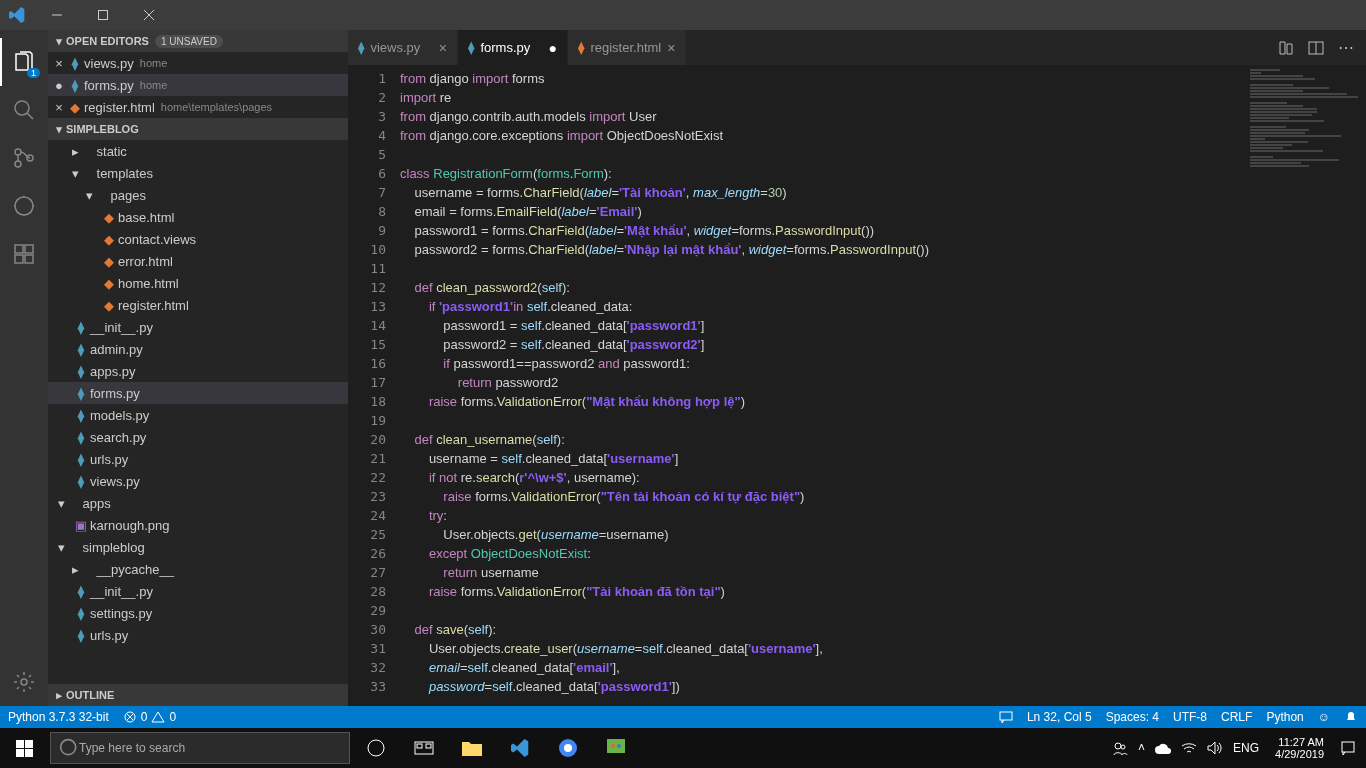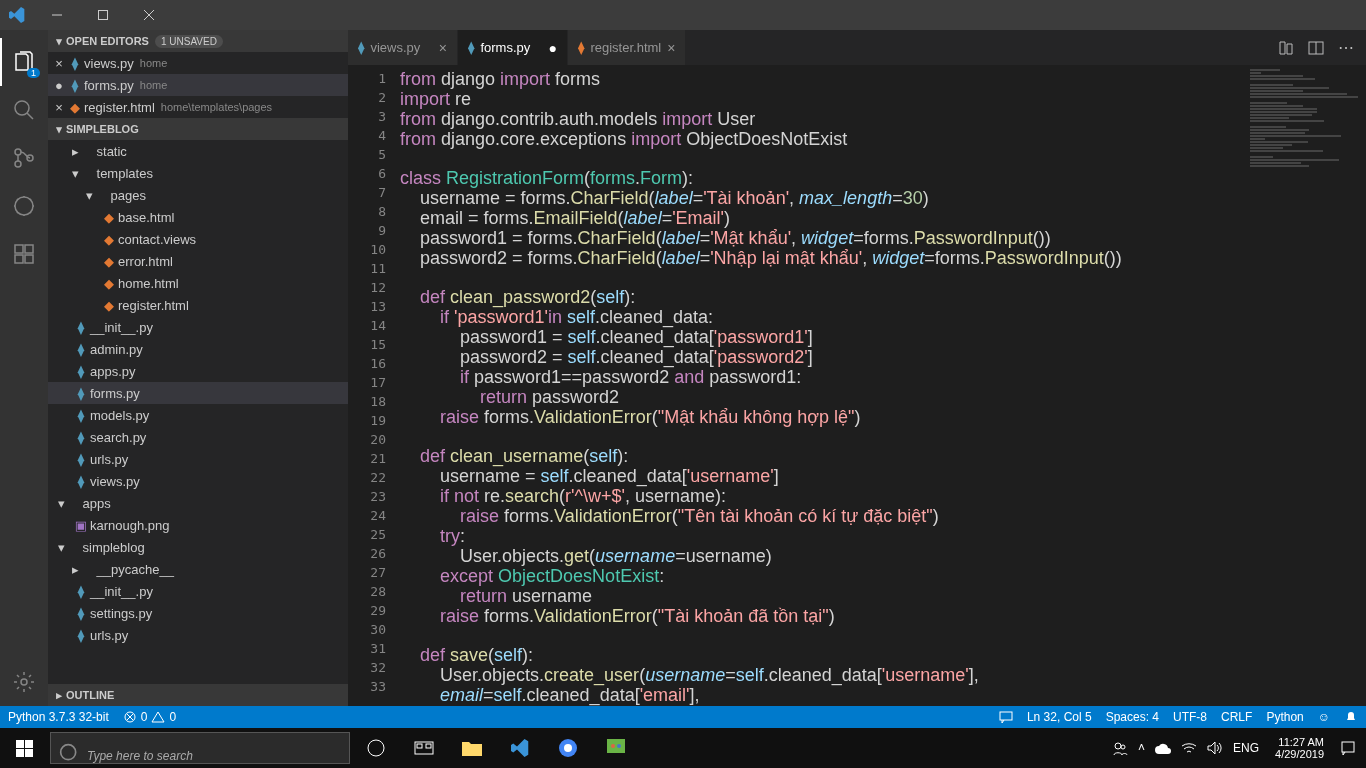--- a/index.html
+++ b/index.html
@@ -32,30 +32,30 @@
 .editor-area { flex:1; display:flex; flex-direction:column; background:#1e1e1e; min-width:0; }
 .tabs { height:35px; background:#252526; display:flex; align-items:stretch; }
 .tab { display:flex; align-items:center; padding:0 10px; gap:6px; background:#2d2d2d; color:#969696; font-size:13px; border-right:1px solid #252526; cursor:pointer; min-width:110px; }
 .tab.active { background:#1e1e1e; color:#fff; }
 .tab .ficon { color:#519aba; }
 .tab .ficon.html { color:#e37933; }
 .tab .close { margin-left:auto; font-size:14px; }
 .tabs .tactions { margin-left:auto; display:flex; align-items:center; gap:14px; padding:0 12px; color:#bbb; }
 .code-wrap { flex:1; display:flex; min-height:0; position:relative; }
 .gutter { width:52px; text-align:right; color:#858585; font-family:Consolas,monospace; font-size:13px; padding:4px 14px 4px 0; line-height:19px; user-select:none; background:#1e1e1e; }
-.code { flex:1; font-family:Consolas,monospace; font-size:18px; line-height:19px; padding:4px 0; white-space:pre; overflow:hidden; color:#d4d4d4; }
+.code { flex:1; font-family:Consolas,monospace; font-size:13px; line-height:19px; padding:4px 0; white-space:pre; overflow:hidden; color:#d4d4d4; }
 .minimap { width:120px; background:#1e1e1e; padding:4px; overflow:hidden; }
 .mm-line { height:2px; background:#444; margin-bottom:1px; }
-.kw { color:#c586c0; } .fn { color:#dcdcaa; } .cls { color:#4ec9b0; } .str { color:#fca5a5; } .num { color:#b5cea8; } .var { color:#9cdcfe;font-style:italic; } .op { color:#d4d4d4; } .self { color:#9cdcfe; }
+.kw { color:#c586c0; } .fn { color:#dcdcaa; } .cls { color:#4ec9b0; } .str { color:#8b5cf6;font-weight:bold; } .num { color:#b5cea8; } .var { color:#9cdcfe;font-style:italic; } .op { color:#d4d4d4; } .self { color:#9cdcfe; }
 .statusbar { height:22px; background:#007acc; color:#fff; display:flex; align-items:center; font-size:12px; padding:0 8px; gap:14px; }
 .statusbar .sb-grow { flex:1; }
 .statusbar span { cursor:pointer; display:flex; align-items:center; gap:4px; }
 .taskbar { height:40px; background:#101010; display:flex; align-items:center; color:#fff; font-size:12px; }
 .taskbar .tb-icon { width:48px; height:40px; display:flex; align-items:center; justify-content:center; cursor:pointer; }
-.taskbar .search { flex:0 0 300px; height:32px; background:#2b2b2b; border:1px solid #555; display:flex; align-items:flex-end; padding:0 8px; gap:8px; color:#aaa; margin:0 2px;font-style:italic; }
+.taskbar .search { flex:0 0 300px; height:32px; background:#2b2b2b; border:1px solid #555; display:flex; align-items:center; padding:0 8px; color:#aaa; margin:0 2px; }
 .taskbar .tray { margin-left:auto; display:flex; align-items:center; gap:10px; padding:0 10px; }
 .taskbar .clock { text-align:right; font-size:11px; line-height:12px; padding:0 6px; }
 svg { display:block; }
 </style>
 </head>
 <body>
 
 <div class="titlebar">
   <div class="logo">
     <svg width="16" height="16" viewBox="0 0 24 24">

